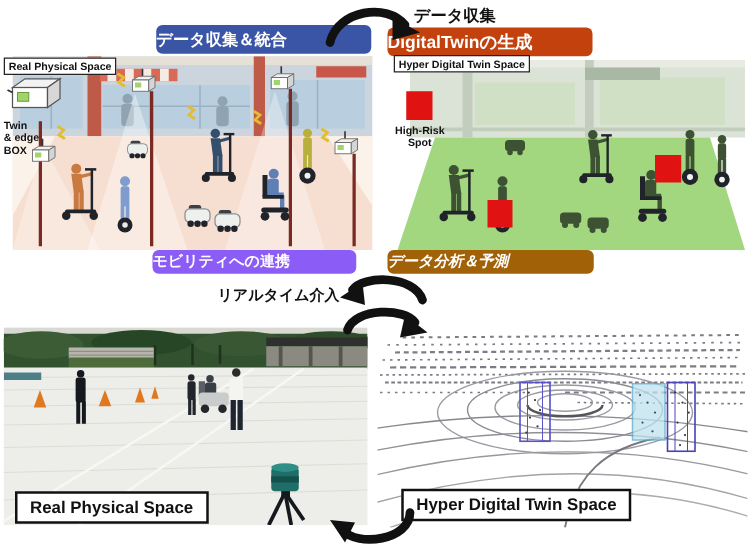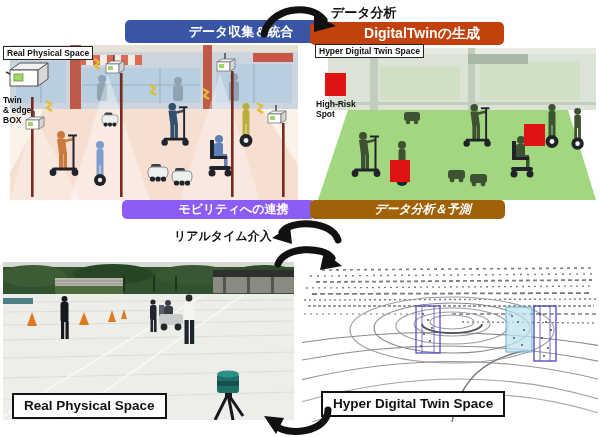--- a/index.html
+++ b/index.html
@@ -2,22 +2,22 @@
 <html><head>
 <meta charset="utf-8">
 <style>
   html,body{margin:0;padding:0;background:#fff;}
   .stage{position:relative;width:600px;height:437px;background:#fff;overflow:hidden;
          font-family:"Liberation Sans","DejaVu Sans",sans-serif;}
   .abs{position:absolute;}
   svg{display:block;}
 
   
-  .banner{position:absolute;color:#fff;font-weight:bold;text-align:center;
-          border-radius:5px;white-space:nowrap;z-index:6;padding-left:30px;}
+  .banner{position:absolute;color:#fff;font-weight:bold;
+          border-radius:5px;white-space:nowrap;z-index:6;}
   #banner-collect{left:125px;top:20px;width:172px;height:23px;line-height:23px;
                   font-size:13px;background:#3a55a5;}
   #banner-generate{left:310px;top:22px;width:164px;height:23px;line-height:23px;
                    font-size:14px;background:#c2410c;}
   #banner-mobility{left:122px;top:200px;width:163px;height:19px;line-height:19px;
                    font-size:12px;background:#8b5cf6;}
   #banner-analysis{left:310px;top:200px;width:165px;height:19px;line-height:19px;
                    font-size:12px;background:#a16207;font-style:italic;}
 
   
@@ -42,21 +42,21 @@
   
   #lidar-legend{left:2px;top:60px;width:52px;z-index:8;}
   #lidar-text{position:absolute;left:3px;top:95px;font-weight:bold;font-size:8.5px;
               line-height:10px;color:#111;z-index:8;}
   #lidar-text span{display:block;}
 
   
   #risk-swatch{left:325px;top:73px;width:21px;height:23px;background:#e01212;z-index:8;}
   #risk-text{position:absolute;left:316px;top:100px;font-weight:bold;font-size:8.5px;
              line-height:9.5px;color:#111;z-index:8;}
-  #risk-text span{display:block;}
+  #risk-text span{display:block;text-align:center;}
 
   
   #scene-real{left:10px;top:45px;z-index:1;}
   #scene-twin{left:318px;top:48px;z-index:1;}
   #photo-real{left:3px;top:262px;z-index:1;}
   #cloud-twin{left:302px;top:262px;z-index:1;}
 
   
   .arrow{z-index:9;}
   #arrow-sensing{left:252px;top:0px;}
@@ -67,21 +67,21 @@
 </head>
 <body>
 
 <div class="stage">
 
   <div class="banner" id="banner-collect">データ収集＆統合</div>
   <div class="banner" id="banner-generate">DigitalTwinの生成</div>
   <div class="banner" id="banner-mobility">モビリティへの連携</div>
   <div class="banner" id="banner-analysis">データ分析＆予測</div>
 
-  <div class="flow-label" id="sensing-label">データ分析</div>
+  <div class="flow-label" id="sensing-label">データ収集</div>
   <div class="flow-label" id="realtime-label">リアルタイム介入</div>
 
   <div class="tag" id="tag-real-top">Real Physical Space</div>
   <div class="tag" id="tag-twin-top">Hyper Digital Twin Space</div>
 
   <svg class="abs" id="lidar-legend" width="52" height="34" viewBox="0 0 52 34">
     <polygon points="8,10 36,10 46,3 18,3" fill="#f2f2f2" stroke="#555" stroke-width="1"></polygon>
     <rect x="8" y="10" width="28" height="16" fill="#fff" stroke="#555" stroke-width="1"></rect>
     <polygon points="36,10 46,3 46,19 36,26" fill="#d7d7d7" stroke="#555" stroke-width="1"></polygon>
     <rect x="12" y="14" width="9" height="7" fill="#9fd56a" stroke="#6a9a3a" stroke-width="0.8"></rect>

